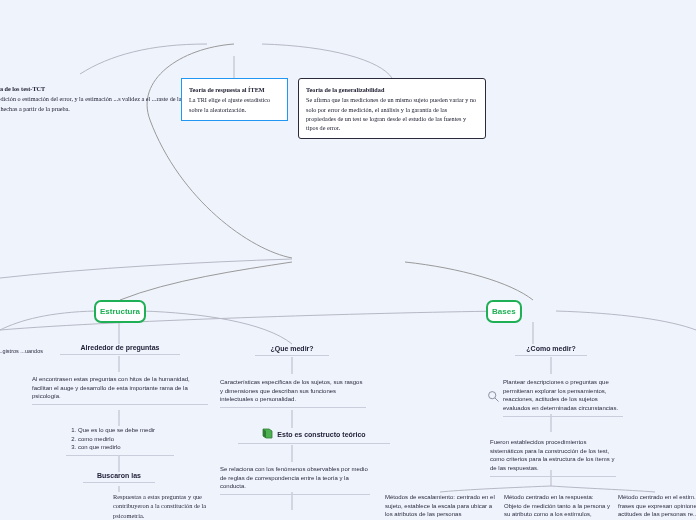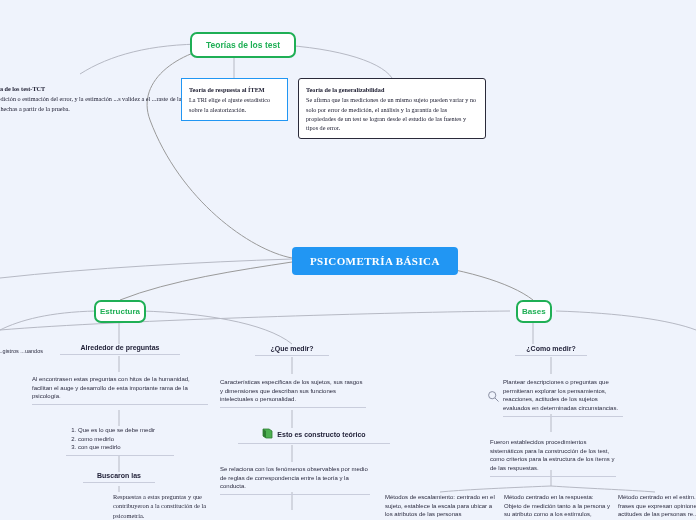--- a/index.html
+++ b/index.html
@@ -137,23 +137,21 @@
     <path d="M556 311 C 620 313, 670 320, 696 330" class="thin"></path>
 
     <path d="M551 357 L551 374" class="thin"></path>
     <path d="M551 414 L551 432" class="thin"></path>
     <path d="M551 470 L551 486" class="thin"></path>
 
     <path d="M551 486 C 500 488, 460 490, 440 492" class="thin"></path>
     <path d="M551 486 C 580 488, 630 490, 655 492" class="thin"></path>
   </svg>
 
-  <div class="node root" style="left:292px; top:247px;">PSICOMETRÍA BÁSICA</div>
-
-  <div class="node capsule wide" style="left:190px; top:32px;">Teorías de los test</div>
+
 
   <div class="node box" style="left:-40px; top:78px; width:240px; border:none; background:transparent;">
     <span class="bt">Teoría clásica de los test-TCT</span>
     <span>...lidad de medición o estimación del error, y la estimación ...s validez a el ...raste de las indiferencias hechas a partir de la prueba.</span>
   </div>
 
   <div class="node box blue" style="left:181px; top:78px; width:107px;">
     <span class="bt">Teoría de respuesta al ÍTEM</span>
     <span>La TRI elige el ajuste estadístico sobre la aleatorización.</span>
   </div>
@@ -192,21 +190,21 @@
       <svg width="11" height="11" viewBox="0 0 11 11">
         <path d="M1 1 L7 1 L10 3 L10 10 L4 10 L1 8 Z" fill="#4caf50" stroke="#2e7d32" stroke-width="0.8"></path>
         <path d="M1 1 L4 3 L4 10 L1 8 Z" fill="#2e7d32"></path>
       </svg>
     </span>
     <span>Esto es constructo teórico</span>
   </div>
 
   <div class="node leaf" style="left:220px; top:465px; width:150px;">Se relaciona con los fenómenos observables por medio de reglas de correspondencia entre la teoría y la conducta.</div>
 
-  <div class="node capsule" style="left:516px; top:300px;">Bases</div>
+  <div class="node capsule" style="left:486px; top:300px;">Bases</div>
 
   <div class="node ulabel" style="left:515px; top:345px; width:72px;">¿Como medir?</div>
 
   <div class="node" style="left:487px; top:389px;">
     <svg width="13" height="13" viewBox="0 0 13 13">
       <circle cx="5.2" cy="5.2" r="3.6" fill="none" stroke="#8a8fa3" stroke-width="1"></circle>
       <line x1="8" y1="8" x2="11.5" y2="11.5" stroke="#8a8fa3" stroke-width="1"></line>
     </svg>
   </div>
 

